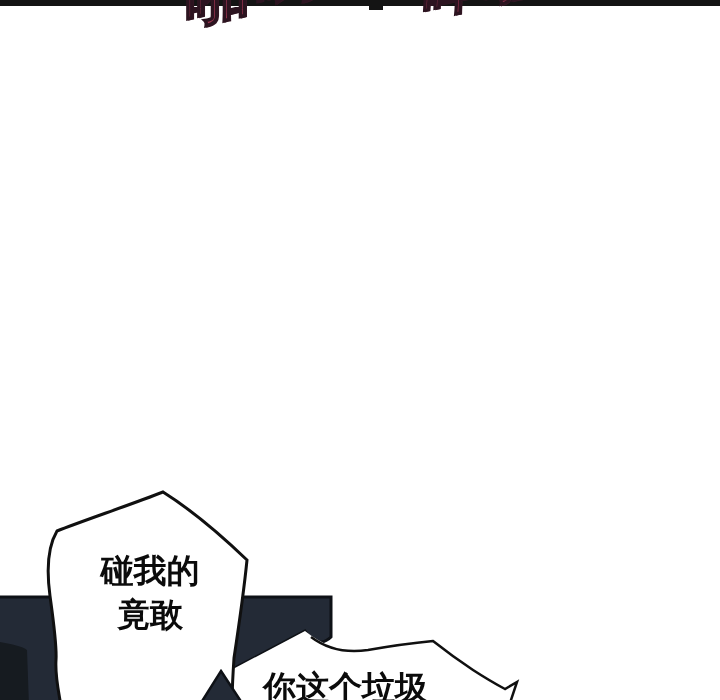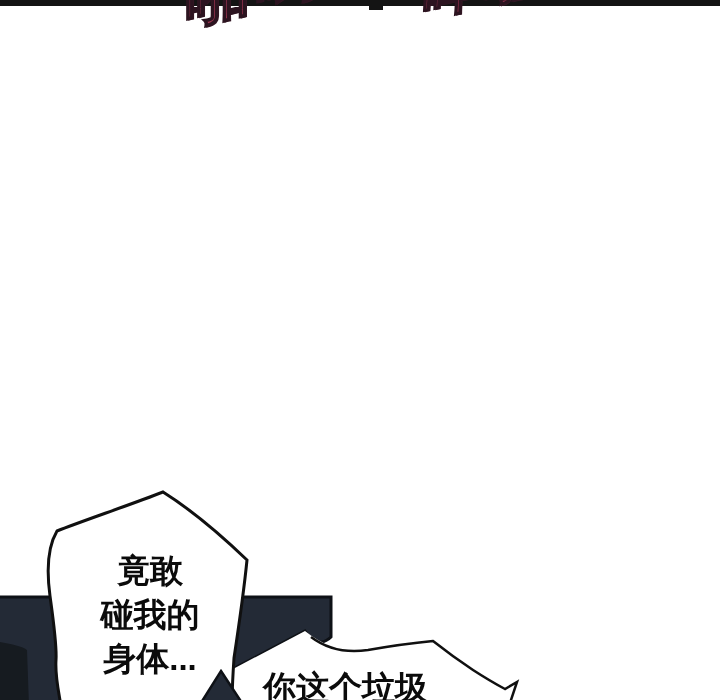--- a/index.html
+++ b/index.html
@@ -103,20 +103,19 @@
              L 61 706
              C 58 688, 55 676, 56 660
              C 57 645, 53 618, 50 596
              C 47 574, 47 548, 57 531
              C 85 520, 127 506, 163 492 Z" fill="#ffffff" stroke="#101010" stroke-width="3" stroke-linejoin="miter"></path>
 
     <path d="M 221 671 L 244 706 L 199 706 Z" stroke="#0e1116" stroke-width="2.5" fill="#232a36"></path>
   </svg>
 
   <div class="bubble-text bubble1-text">
+    <span>碰我的</span>
     <span>竟敢</span>
-    <span>碰我的</span>
-    <span>身体...</span>
   </div>
 
   <div class="bubble-text bubble2-text">你这个垃圾</div>
 
 </div>
 
 </body></html>

